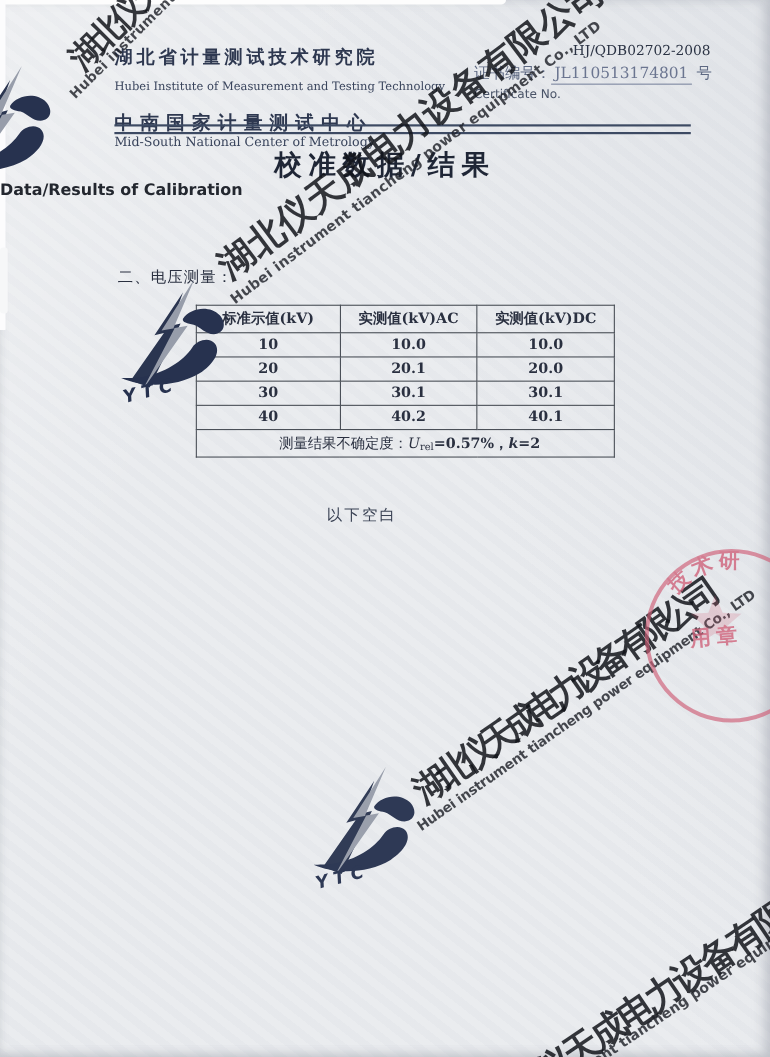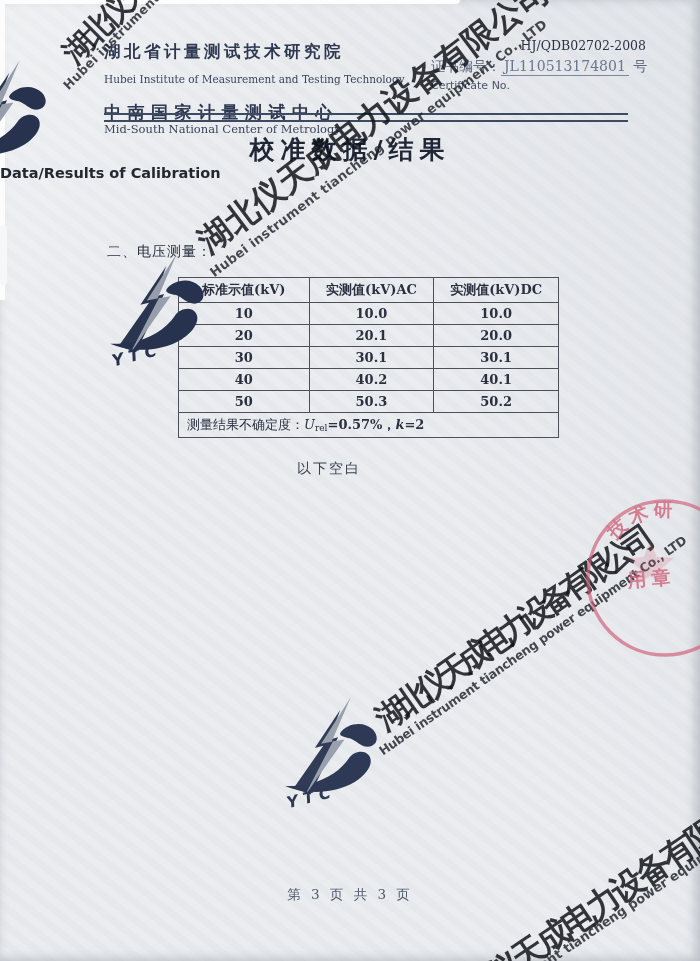--- a/index.html
+++ b/index.html
@@ -40,21 +40,21 @@
 
   .item{position:absolute;left:107px;font-size:14px;letter-spacing:1px;color:#2a3040;}
   .item1{top:210px;} .item2{top:243px;}
 
   
   .results{position:absolute;left:178px;top:277px;width:381px;border-collapse:collapse;}
   .results th,.results td{border:1px solid #4b5058;text-align:center;
        font-size:13px;font-weight:700;color:#2a3040;padding:0;}
   .results th{height:24px;}
   .results td{height:21px;}
-  .results .unc-cell{height:24px;text-align:left;padding-left:8px;font-weight:400;}
+  .results .unc-cell{height:24px;text-align:center;padding-left:8px;font-weight:400;}
   .unc-u{font-style:italic;}
   .unc-sub{font-size:9px;vertical-align:-2px;}
   .unc-val{font-weight:700;}
 
   .blank-note{position:absolute;left:297px;top:460px;font-size:14px;letter-spacing:2px;color:#3a4254;}
   .footer{position:absolute;left:0;top:886px;width:700px;text-align:center;
           font-size:13.5px;letter-spacing:3px;color:#4d586c;}
 
   
   .wm{position:absolute;white-space:nowrap;transform-origin:0 0;pointer-events:none;}
@@ -142,37 +142,31 @@
         <tr>
           <td>30</td>
           <td>30.1</td>
           <td>30.1</td>
         </tr>
         <tr>
           <td>40</td>
           <td>40.2</td>
           <td>40.1</td>
         </tr>
-        <tr>
-          <td>50</td>
-          <td>50.3</td>
-          <td>50.2</td>
-        </tr>
       </tbody>
     <tfoot>
       <tr>
         <td class="unc-cell" colspan="3">
           <span>测量结果不确定度：</span><span class="unc-u">U</span><span class="unc-sub">rel</span><span class="unc-val">=0.57%，</span><span class="unc-u unc-val">k</span><span class="unc-val">=2</span>
         </td>
       </tr>
     </tfoot>
   </table>
 
   <div class="blank-note">以下空白</div>
-  <div class="footer">第 3 页 共 3 页</div>
 
   <div class="wm wm-cn wmA-cn">湖北仪天成电力设备有限公司</div>
   <div class="wm wm-en wmA-en">Hubei instrument tiancheng power equipment Co., LTD</div>
   <div class="wm wm-cn wmB-cn">湖北仪天成电力设备有限公司</div>
   <div class="wm wm-en wmB-en">Hubei instrument tiancheng power equipment Co., LTD</div>
   <div class="wm wm-cn wmC-cn">湖北仪天成电力设备有限公司</div>
   <div class="wm wm-en wmC-en">Hubei instrument tiancheng power equipment Co., LTD</div>
   <div class="wm wm-cn wmD-cn">湖北仪天成电力设备有限公司</div>
   <div class="wm wm-en wmD-en">Hubei instrument tiancheng power equipment Co., LTD</div>
 

